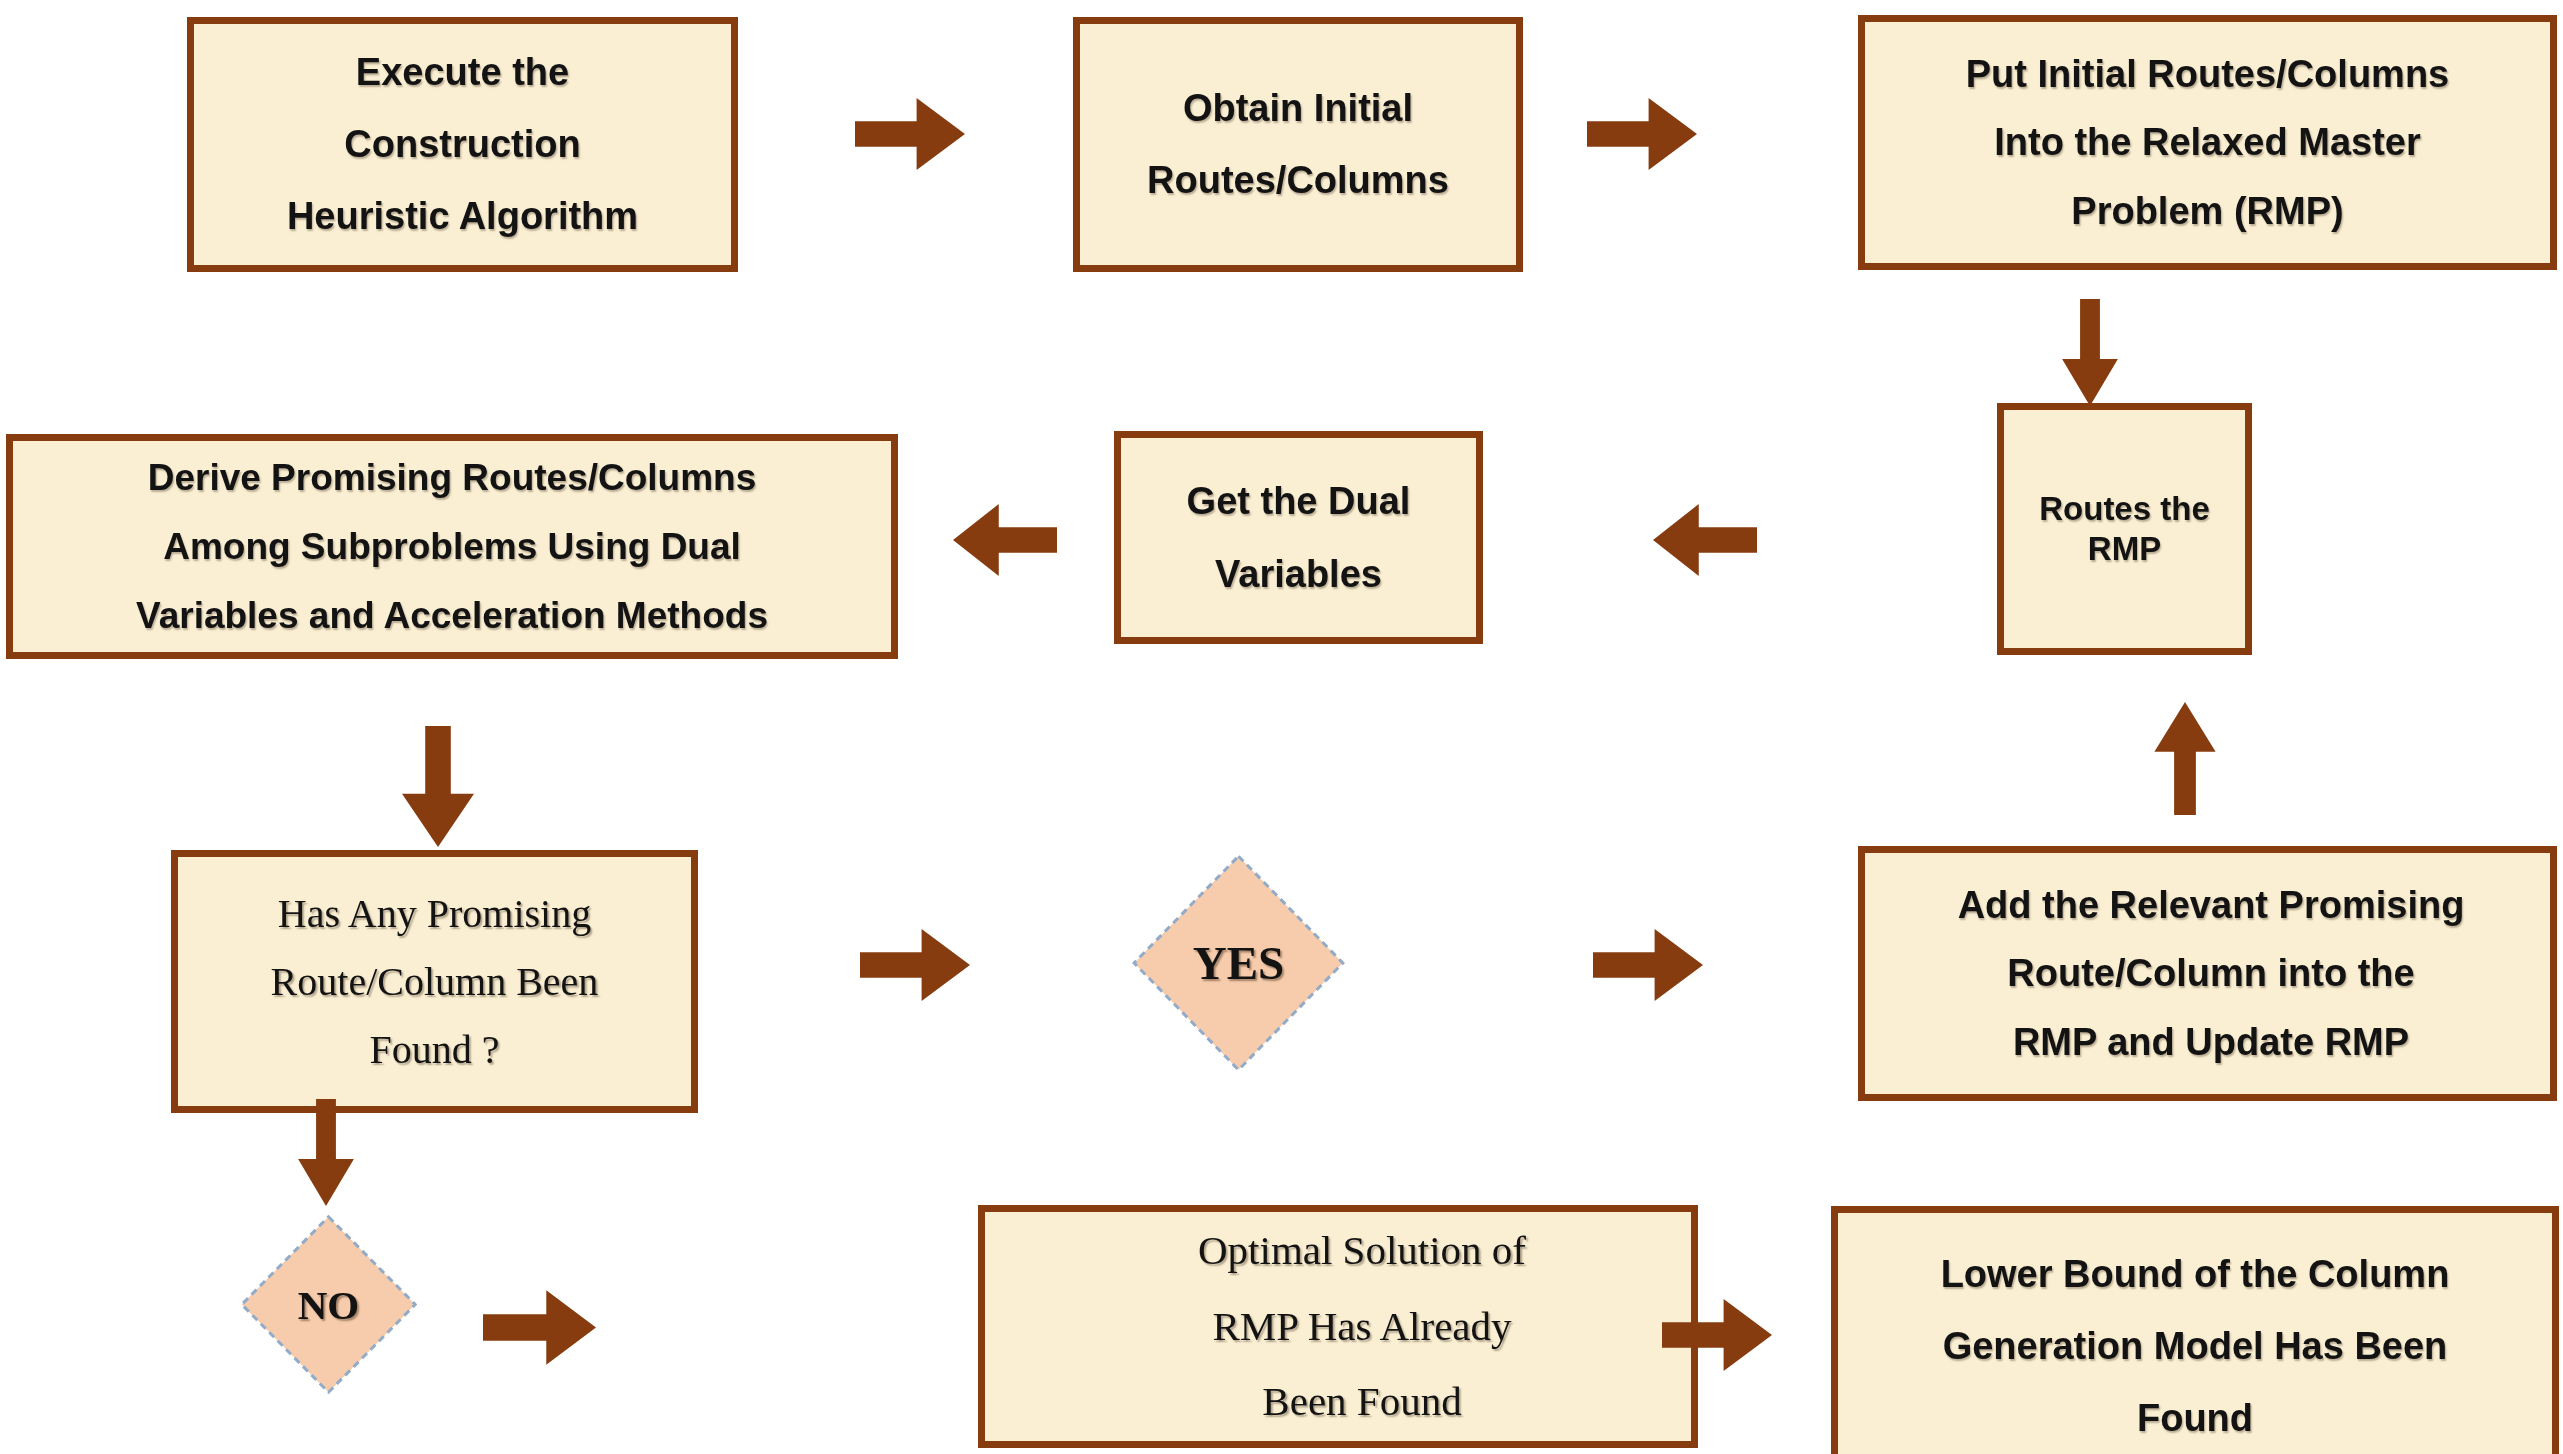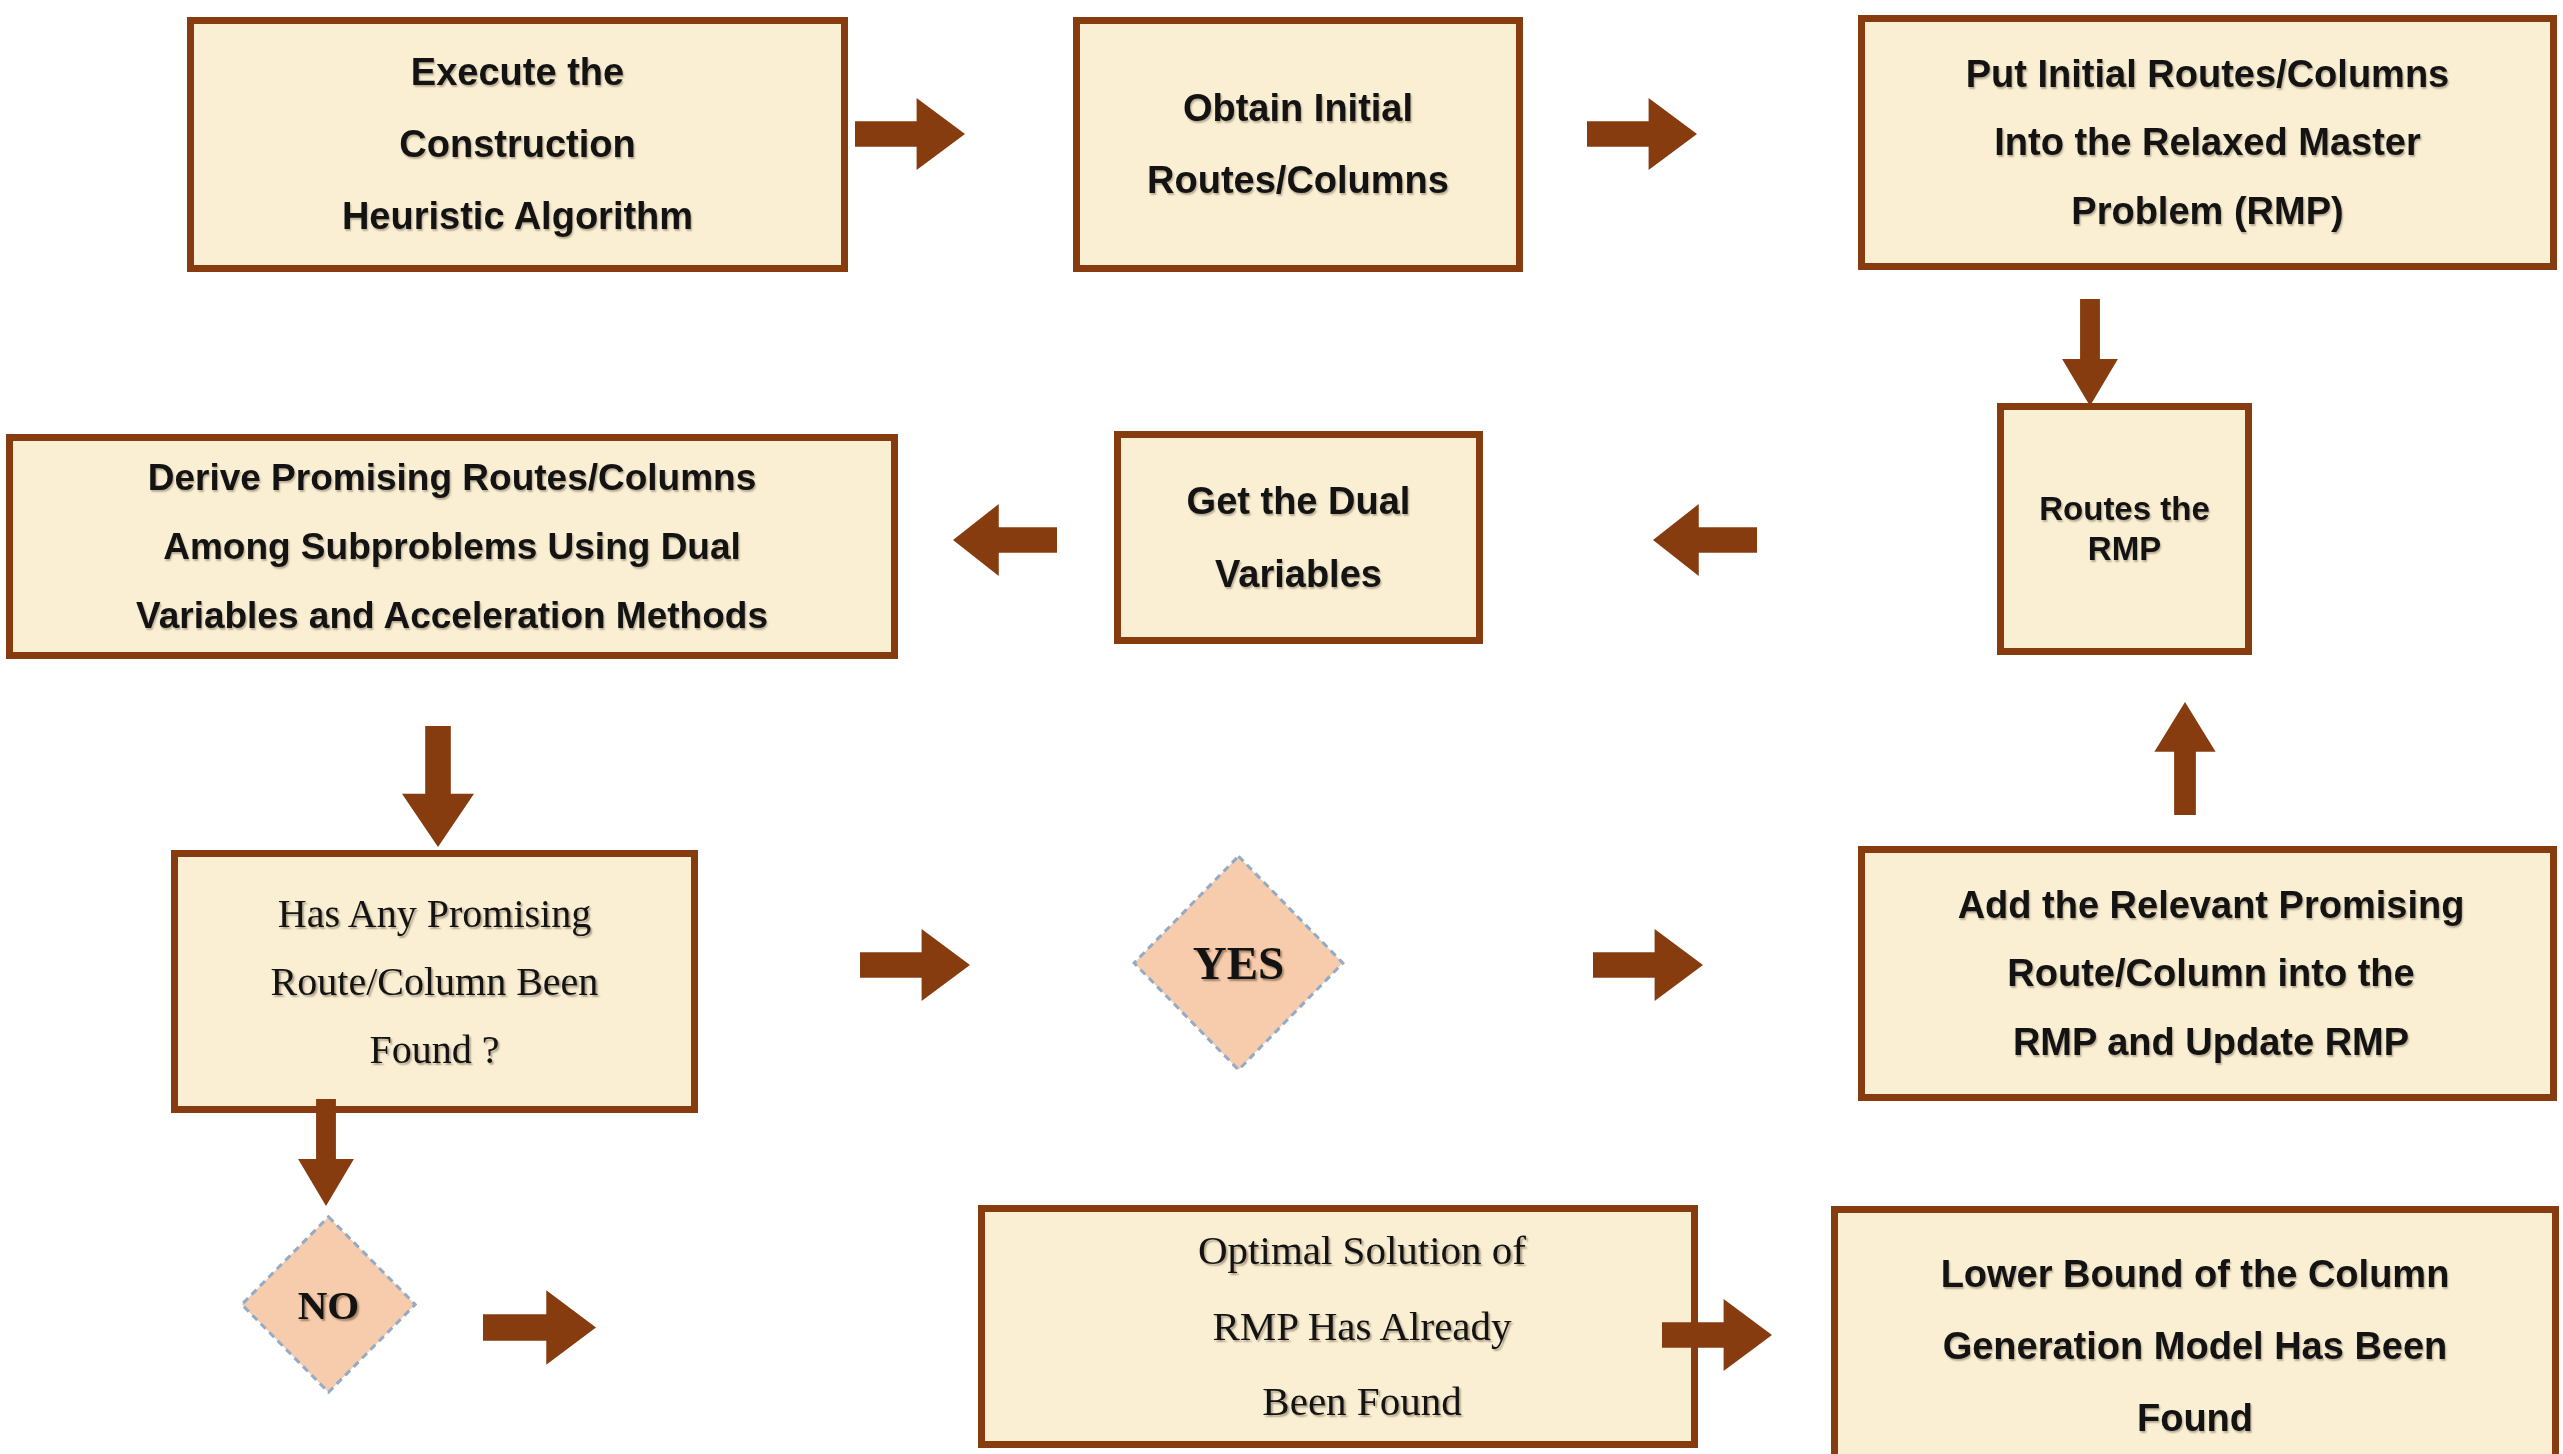--- a/index.html
+++ b/index.html
@@ -56,21 +56,21 @@
     font-weight:700;
     color:var(--ink);
     text-shadow:1.8px 2.4px 1.8px rgba(40,20,0,0.4);
   }
 </style>
 </head>
 <body>
 
 <div id="stage">
 
-  <div class="box" style="left:187px; top:16.6px; width:661px; height:255px;">
+  <div class="box" style="left:187px; top:16.6px; width:551px; height:255px;">
     <div class="label sans" style="font-size:38px; line-height:1.9;">Execute the
 Construction
 Heuristic Algorithm</div>
   </div>
 
   <div class="arrow" style="left:855px; top:94px; width:110px; height:80px;">
     <svg viewBox="0 0 100 100" preserveAspectRatio="none">
         <polygon points="0,34 56,34 56,5 100,50 56,95 56,66 0,66"></polygon>
       </svg>
   </div>

